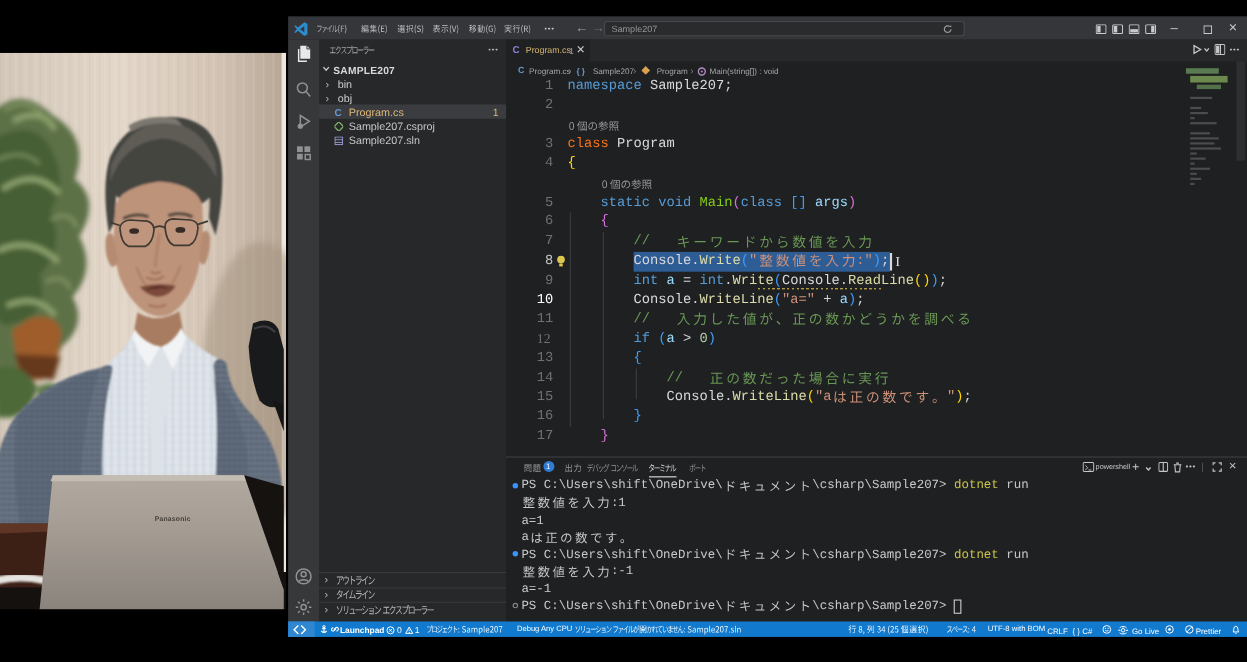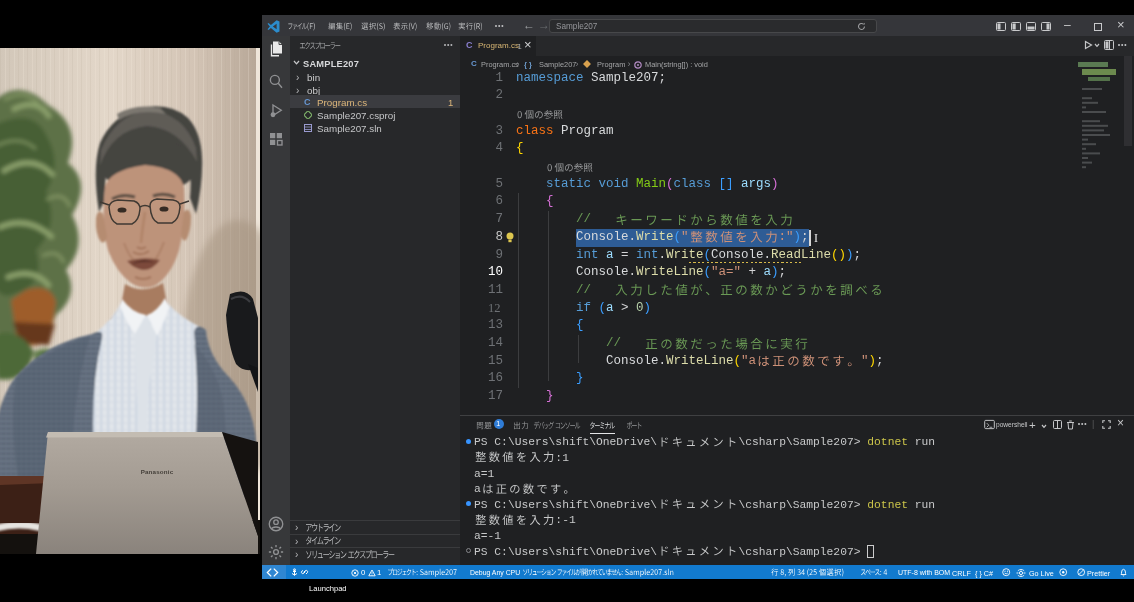--- a/index.html
+++ b/index.html
@@ -392,21 +392,21 @@
 <svg style="position:absolute;left:266px;top:568px" width="13" height="9" viewBox="0 0 20 14" fill="none" stroke="#fff" stroke-width="2">
     <path d="M8 1 L2 7 L8 13 M12 1 L18 7 L12 13"></path>
   </svg>
 <svg style="position:absolute;left:290px;top:567.5px" width="9" height="9" viewBox="0 0 9 9">
     <path d="M4.5 1.5 V7.5 M2 5.5 Q4.5 8.5 7 5.5 M4.5 2.5 L6 4 M4.5 2.5 L3 4" stroke="#fff" stroke-width="1" fill="none"></path>
     <circle cx="4.5" cy="1.8" r="1.1" stroke="#fff" stroke-width="0.8" fill="none"></circle>
   </svg>
 <svg style="position:absolute;left:300px;top:568px" width="9" height="8" viewBox="0 0 9 8">
     <path d="M3.5 4.5 L5.5 2.5 a1.5 1.5 0 0 1 2 2 L6 6 M5.5 3.5 L3.5 5.5 a1.5 1.5 0 0 1 -2 -2 L3 2.5" stroke="#fff" stroke-width="1" fill="none"></path>
   </svg>
-<div style="position:absolute;left:309px;top:568.3px;font-family:'Liberation Sans',sans-serif;font-size:7.6px;color:#ffffff;font-weight:400;white-space:pre;line-height:9px;margin-top:16px;">Launchpad</div>
+<div style="position:absolute;left:309px;top:568.3px;font-family:'Liberation Sans',sans-serif;font-size:7.6px;color:#ffffff;font-weight:700;white-space:pre;line-height:9px;">Launchpad</div>
 <svg style="position:absolute;left:351px;top:568.5px" width="8" height="8" viewBox="0 0 8 8">
     <circle cx="4" cy="4" r="3.2" stroke="#fff" stroke-width="0.9" fill="none"></circle>
     <path d="M2.7 2.7 L5.3 5.3 M5.3 2.7 L2.7 5.3" stroke="#fff" stroke-width="0.9"></path>
   </svg>
 <div style="position:absolute;left:361px;top:568.2px;font-family:'Liberation Sans',sans-serif;font-size:7.8px;color:#ffffff;font-weight:400;white-space:pre;line-height:9px;">0</div>
 <svg style="position:absolute;left:368px;top:568.5px" width="8" height="8" viewBox="0 0 8 8">
     <path d="M4 1 L7.2 6.8 H0.8 Z" stroke="#fff" stroke-width="0.9" fill="none"></path>
     <path d="M4 3.2 V4.8" stroke="#fff" stroke-width="0.8"></path>
     <circle cx="4" cy="5.9" r="0.5" fill="#fff"></circle>
   </svg>

